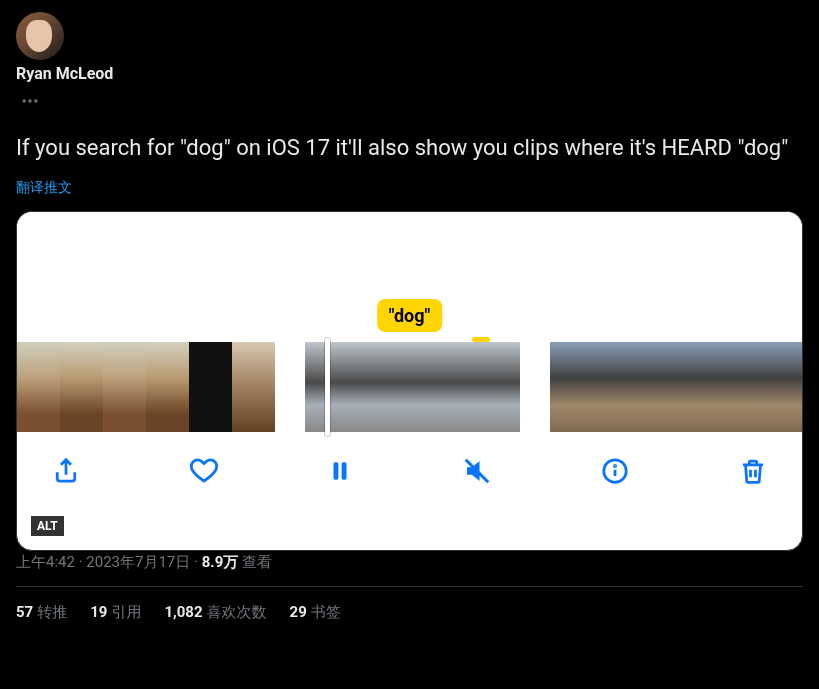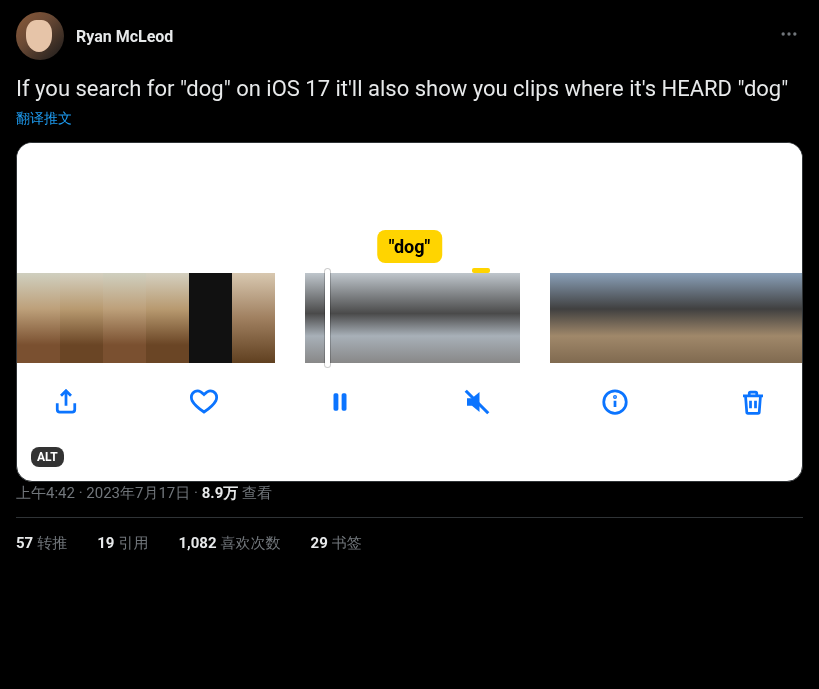--- a/index.html
+++ b/index.html
@@ -9,22 +9,23 @@
     font-family: -apple-system, BlinkMacSystemFont, "Segoe UI", Roboto, Helvetica, Arial, sans-serif;
     width: 819px;
     height: 689px;
     overflow: hidden;
   }
   .tweet {
     padding: 12px 16px;
   }
   .header-row {
     display: flex;
-    align-items: center;
-    gap: 12px;
+    align-items: flex-start;
+    gap: 4px;
+    flex-direction: column;
   }
   .avatar {
     width: 48px; height: 48px;
     border-radius: 50%;
     background: linear-gradient(135deg, #8a5a3a 0%, #6b4a35 40%, #1a1a1a 100%);
     flex-shrink: 0;
     overflow: hidden;
     position: relative;
   }
   .avatar::after {
@@ -43,21 +44,21 @@
   .tweet-text {
     margin-top: 14px;
     font-size: 22px;
     line-height: 1.35;
     color: #e7e9ea;
     font-weight: 400;
   }
   .translate-link {
     color: #1d9bf0;
     font-size: 14px;
-    margin-top: 6px;
+    margin-top: 16px;
     cursor: pointer;
   }
   .media {
     margin-top: 14px;
     border-radius: 16px;
     overflow: hidden;
     background: #fff;
     position: relative;
     height: 340px;
     border: 1px solid #2f3336;
@@ -118,32 +119,32 @@
   .tb-btn.pause svg { fill: #0b74ff; stroke: none; width: 26px; }
   .tb-btn.mute svg { fill: #0b74ff; stroke: #0b74ff; }
   .alt-badge {
     position: absolute;
     left: 14px; bottom: 14px;
     background: rgba(0,0,0,.8);
     color: #fff;
     font-size: 12px;
     font-weight: 700;
     padding: 3px 6px;
-    border-radius: 8px;
+    border-radius: 0;
   }
   .meta-row {
     margin-top: 2px;
     color: #71767b;
     font-size: 15px;
   }
   .meta-row .bold { color: #e7e9ea; font-weight: 700; }
   .divider { border-top: 1px solid #2f3336; margin-top: 14px; }
   .stats-row {
     display: flex;
-    gap: 30px;
+    gap: 23px;
     padding-top: 16px;
     font-size: 15px;
     color: #71767b;
   }
   .stats-row .num { color: #e7e9ea; font-weight: 700; margin-right: 4px; }
 </style>
 </head>
 <body>
 
 <div class="tweet">

